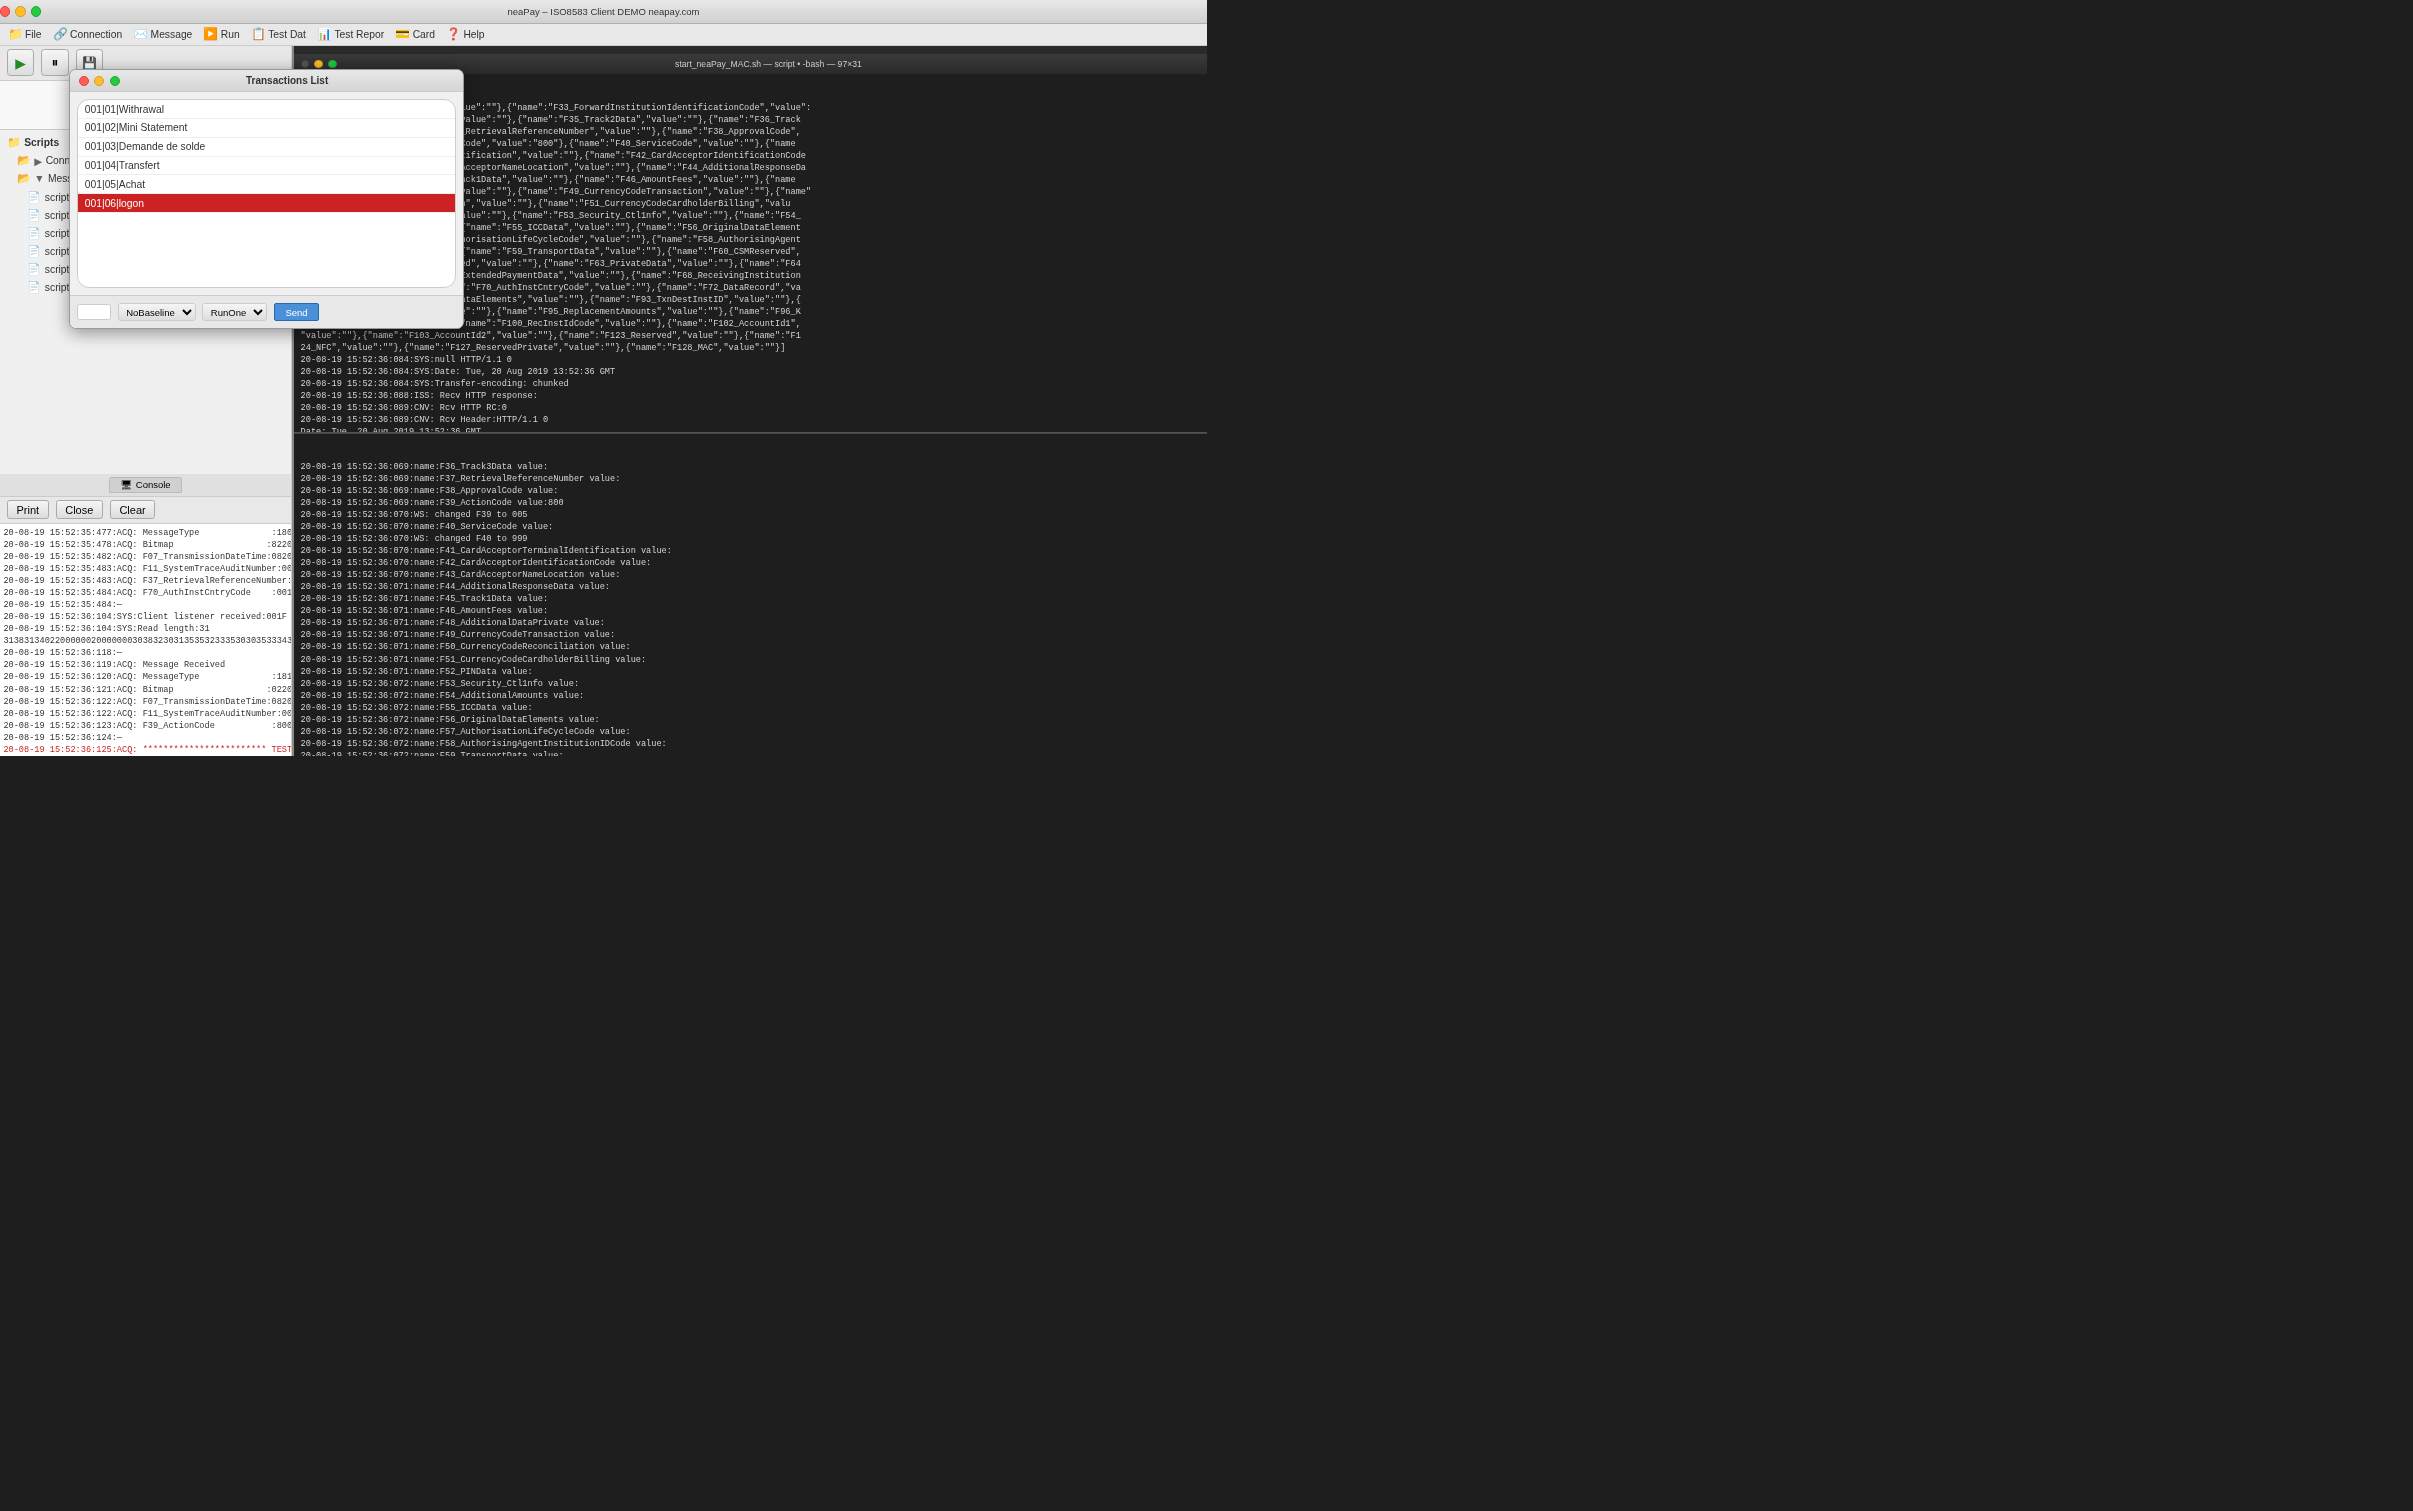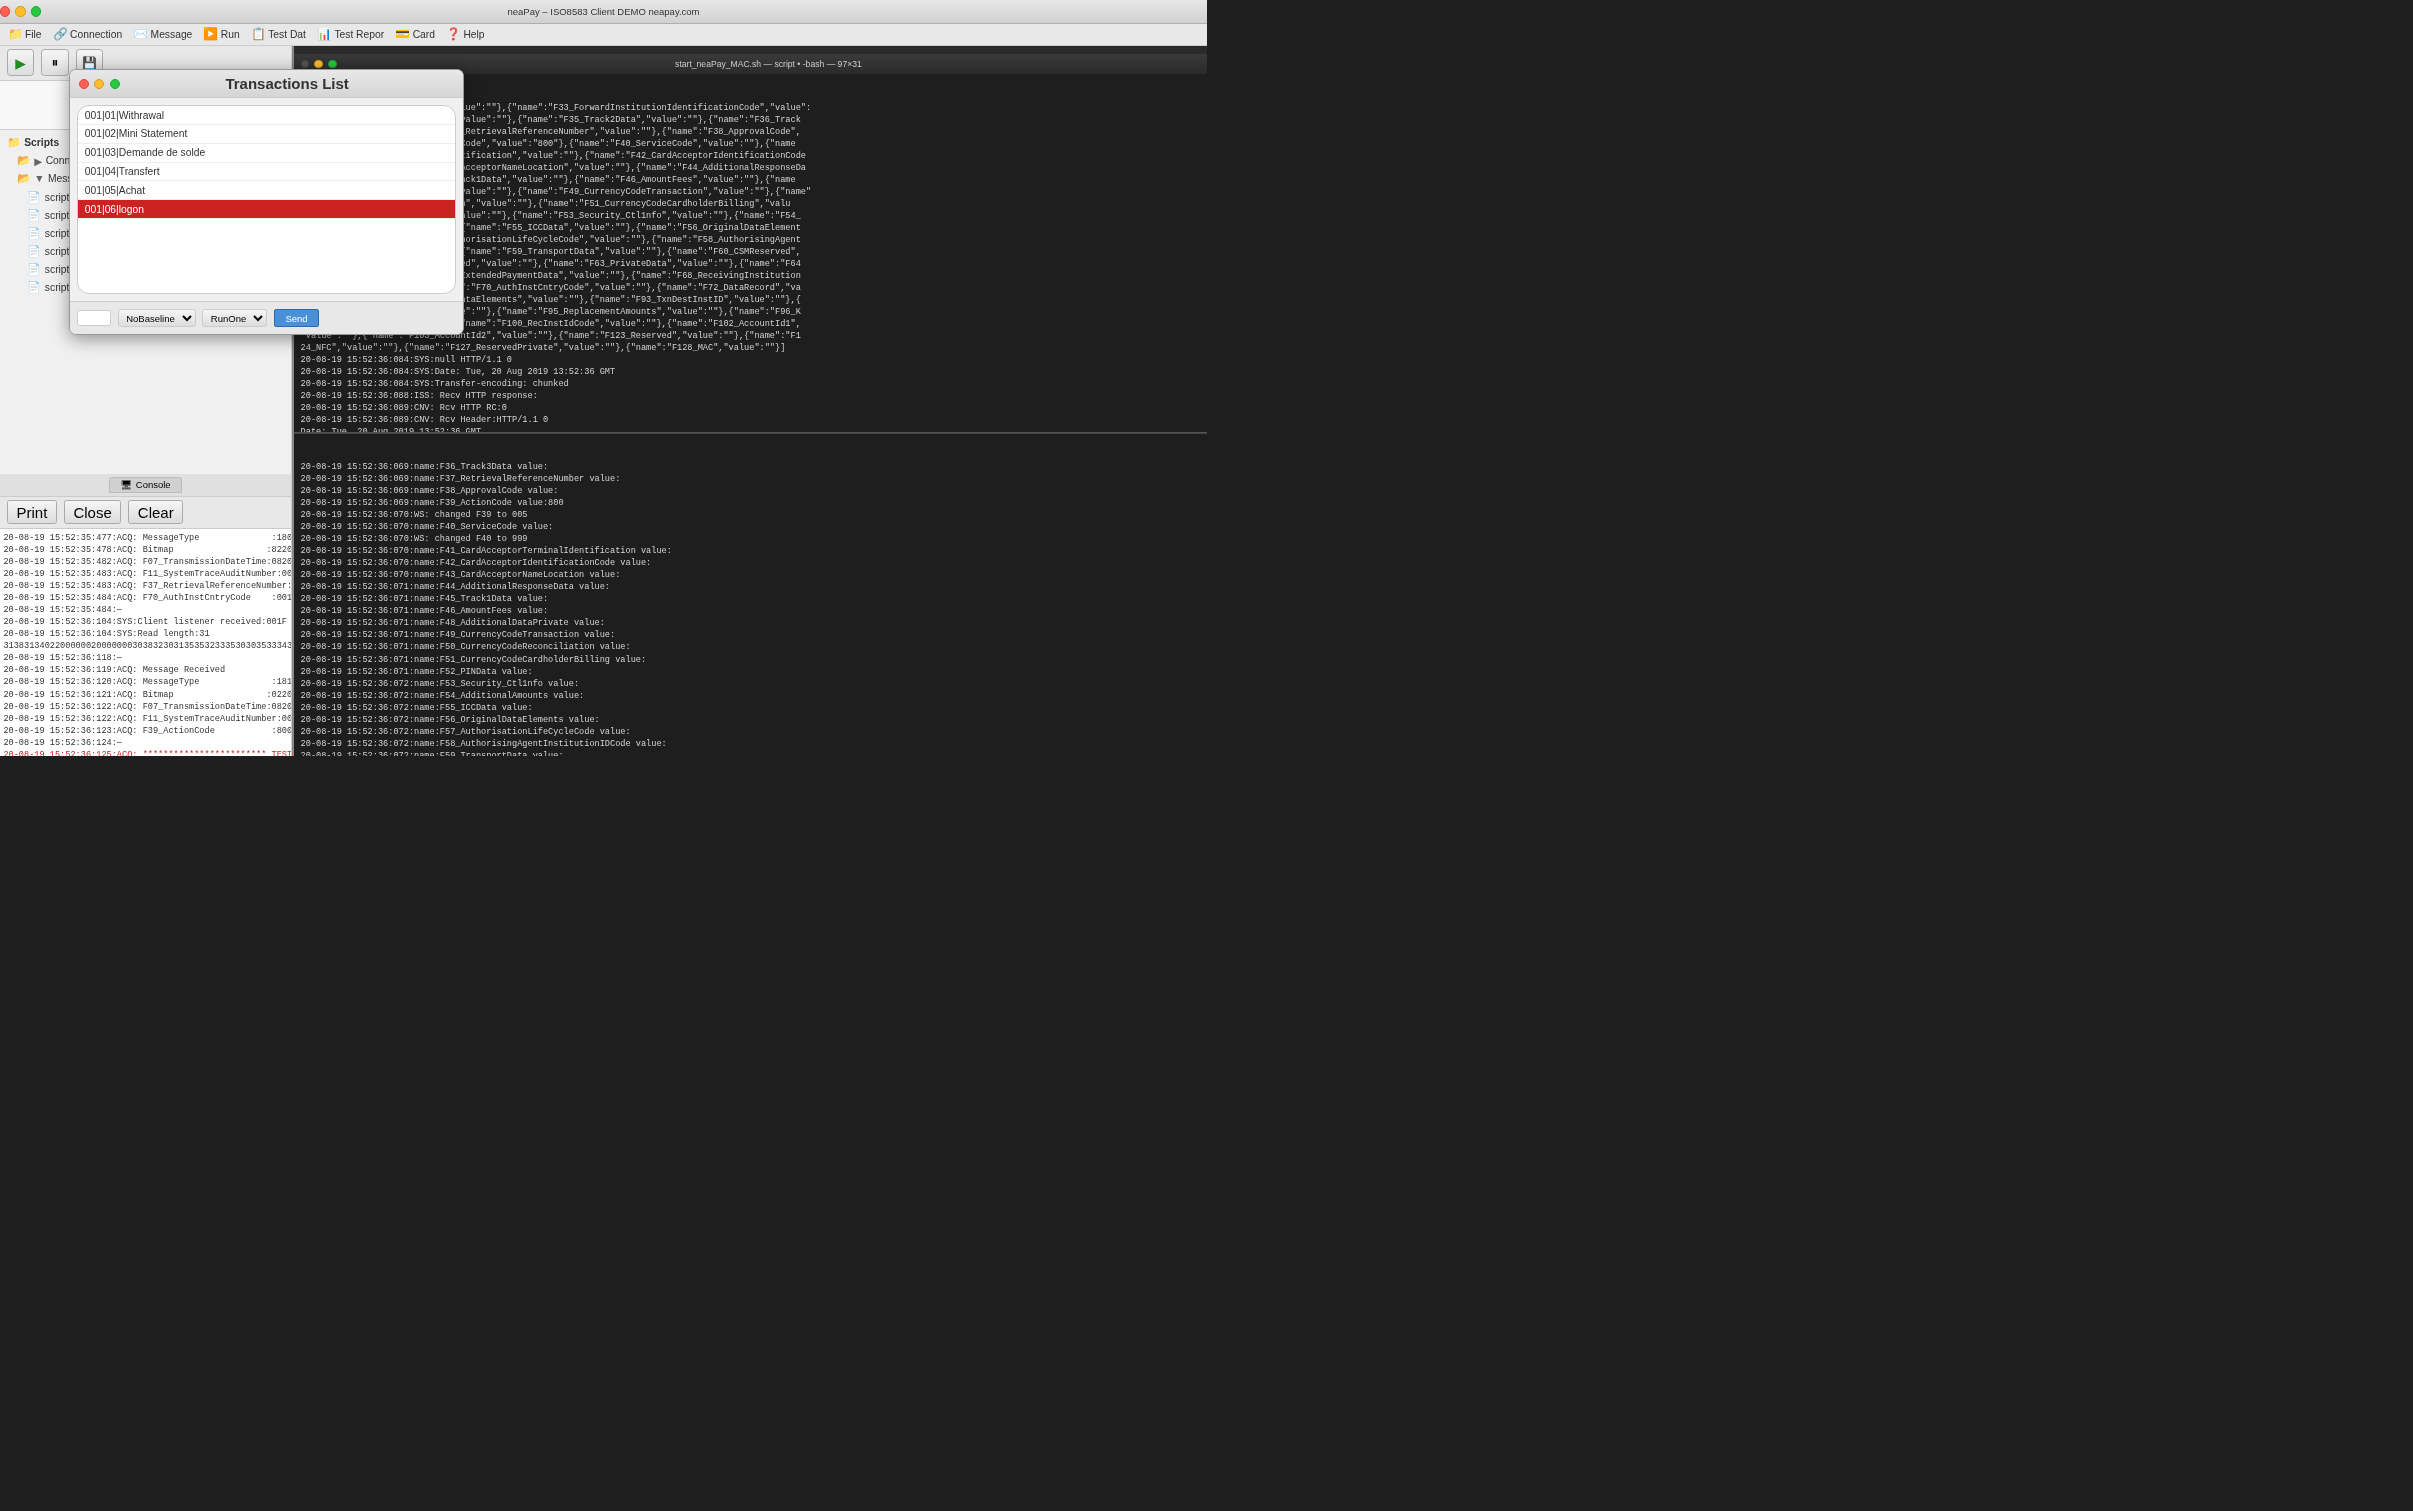--- a/index.html
+++ b/index.html
@@ -163,21 +163,21 @@
       gap: 6.9px;
       background: #e8e8e8;
       border-bottom: 0.9px solid #ccc;
     }
     .console-btn {
       border: 0.9px solid #aaa;
       background: linear-gradient(to bottom, #f5f5f5, #ddd);
       border-radius: 2.6px;
       padding: 2.6px 8.6px;
       font-family: -apple-system, sans-serif;
-      font-size: 15px;
+      font-size: 11px;
       cursor: pointer;
       text-align: center;
     }
 
     .console-output {
       flex: 1;
       overflow-y: auto;
       background: #fff;
       padding: 3.4px;
       font-size: 8.6px;
@@ -202,21 +202,21 @@
       border-radius: 6.9px 6.9px 0 0;
       padding: 5.2px 8.6px;
       display: flex;
       align-items: center;
       border-bottom: 0.9px solid #ccc;
     }
     .dialog-title {
       flex: 1;
       text-align: center;
       font-family: -apple-system, sans-serif;
-      font-size: 15px;
+      font-size: 10px;
       font-weight: bold;
       color: #333;
     }
     .dialog-controls { display: flex; gap: 5.2px; }
     .dialog-body { padding: 6.9px; }
     .txn-list {
       background: #fff;
       border: 0.9px solid #ccc;
       border-radius: 12px;
       overflow-y: auto;

